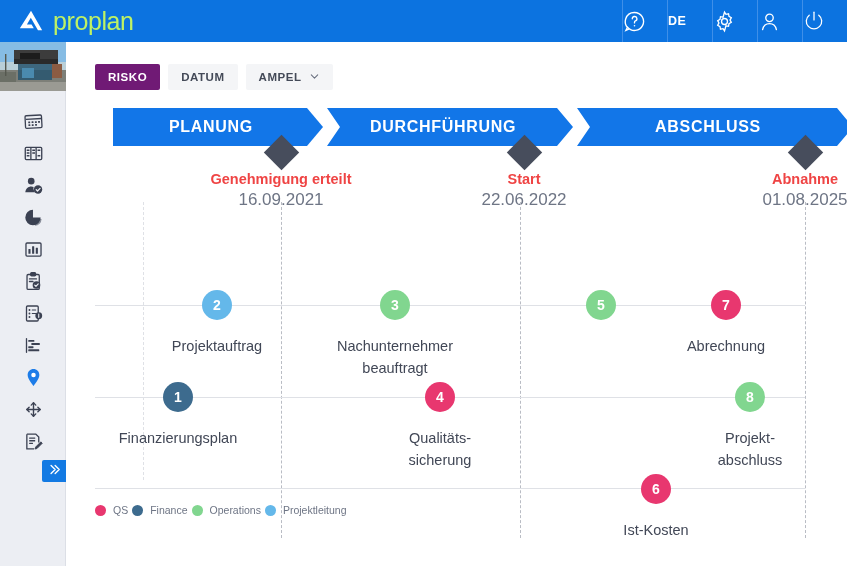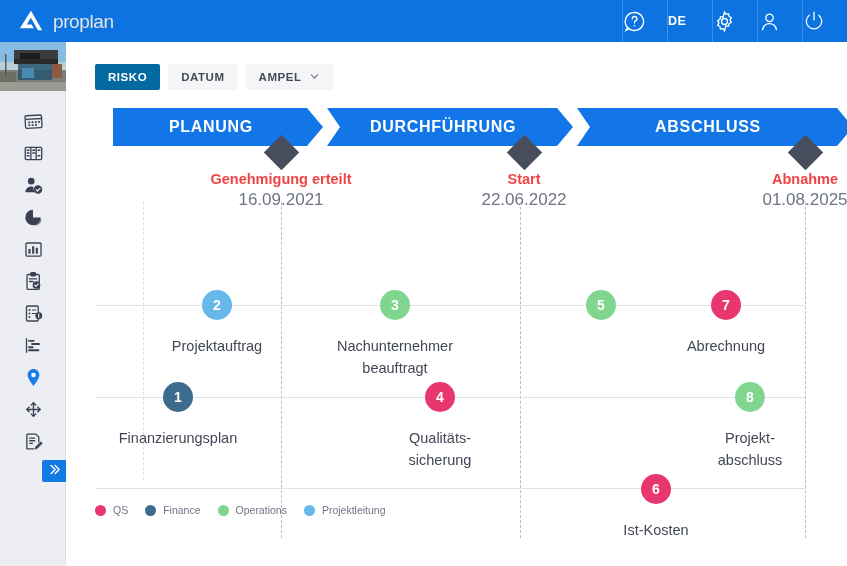--- a/index.html
+++ b/index.html
@@ -17,21 +17,21 @@
     width: 847px; height: 42px;
     background: #0c73e0;
     display: flex; align-items: stretch;
   }
   .brand {
     display: flex; align-items: center; gap: 9px;
     padding-left: 18px;
   }
   .brand-mark { width: 26px; height: 26px; display: block; }
   .brand-text {
-    color: #e5e5e5; font-size: 19px; font-weight: 400;
+    color: #bef264; font-size: 25px; font-weight: 400;
     letter-spacing: -0.4px; line-height: 1;
   }
   .header-spacer { flex: 1; }
   .hbtn {
     width: 45px; height: 42px;
     display: flex; align-items: center; 
     border-left: 1px solid #3f8fe8;
     color: #ffffff; cursor: pointer;
   }
   .hbtn:last-child { border-right: none; }
@@ -73,21 +73,21 @@
 
   
   .chips { position: absolute; top: 22px; left: 29px; display: flex; gap: 8px; }
   .chip {
     height: 26px; padding: 0 13px;
     display: flex; align-items: center; gap: 7px;
     font-size: 11.5px; font-weight: bold; letter-spacing: .55px;
     background: #f4f5f7; color: #444a58; border-radius: 2px;
     cursor: pointer; white-space: nowrap;
   }
-  .chip.active { background: #0369a1; color: #ffffff; }
+  .chip.active { background: #701a75; color: #ffffff; }
 
   
   .phases { position: absolute; top: 66px; left: 47px; width: 740px; height: 38px; }
   .phase { position: absolute; top: 0; height: 38px; }
   .phase svg { position: absolute; inset: 0; }
   .phase-label {
     position: absolute; inset: 0;
     display: flex; align-items: center; justify-content: center;
     color: #ffffff; font-size: 16px; font-weight: bold; letter-spacing: .7px;
     padding-right: 14px;
@@ -122,21 +122,21 @@
     margin: 0 auto; position: relative; z-index: 2;
   }
   .node-label {
     margin-top: 15px; font-size: 14.5px; color: #414756;
     line-height: 1.55; white-space: pre-line;
   }
 
   
   .legend {
     position: absolute; left: 29px; top: 462px;
-    display: flex; align-items: center; gap: 17px;
+    display: flex; align-items: center; gap: 4px;
   }
   .legend-item { display: flex; align-items: center; gap: 7px; }
   .legend-dot { width: 11px; height: 11px; border-radius: 50%; }
   .legend-text { font-size: 10.5px; color: #6e7585; }
 </style>
 </head>
 <body>
 
 <div id="app">
 

